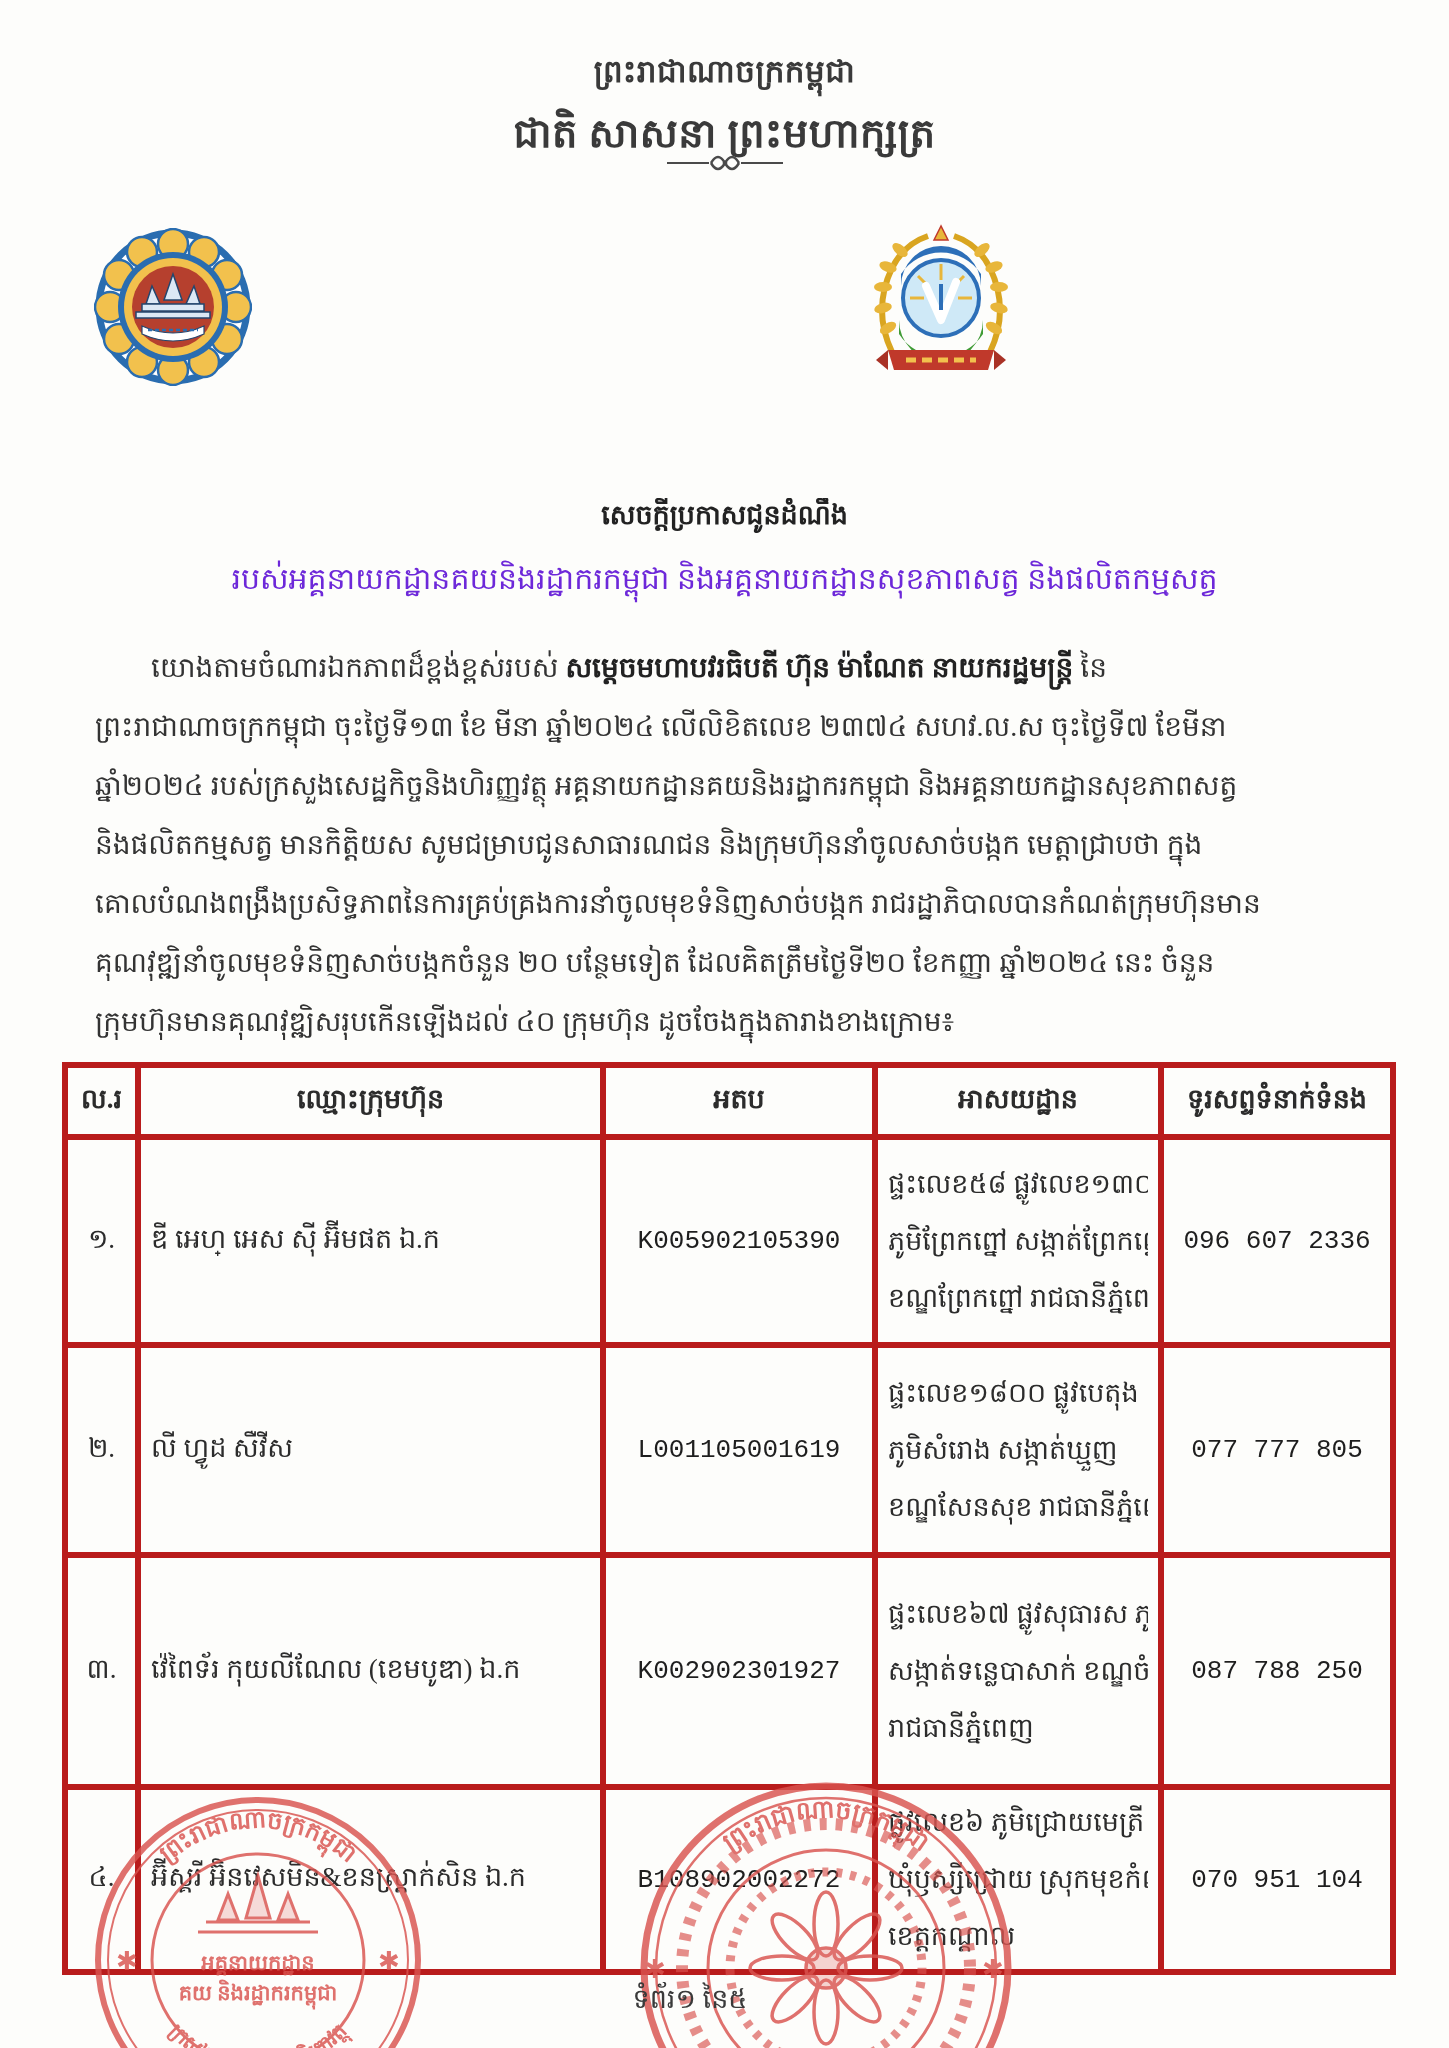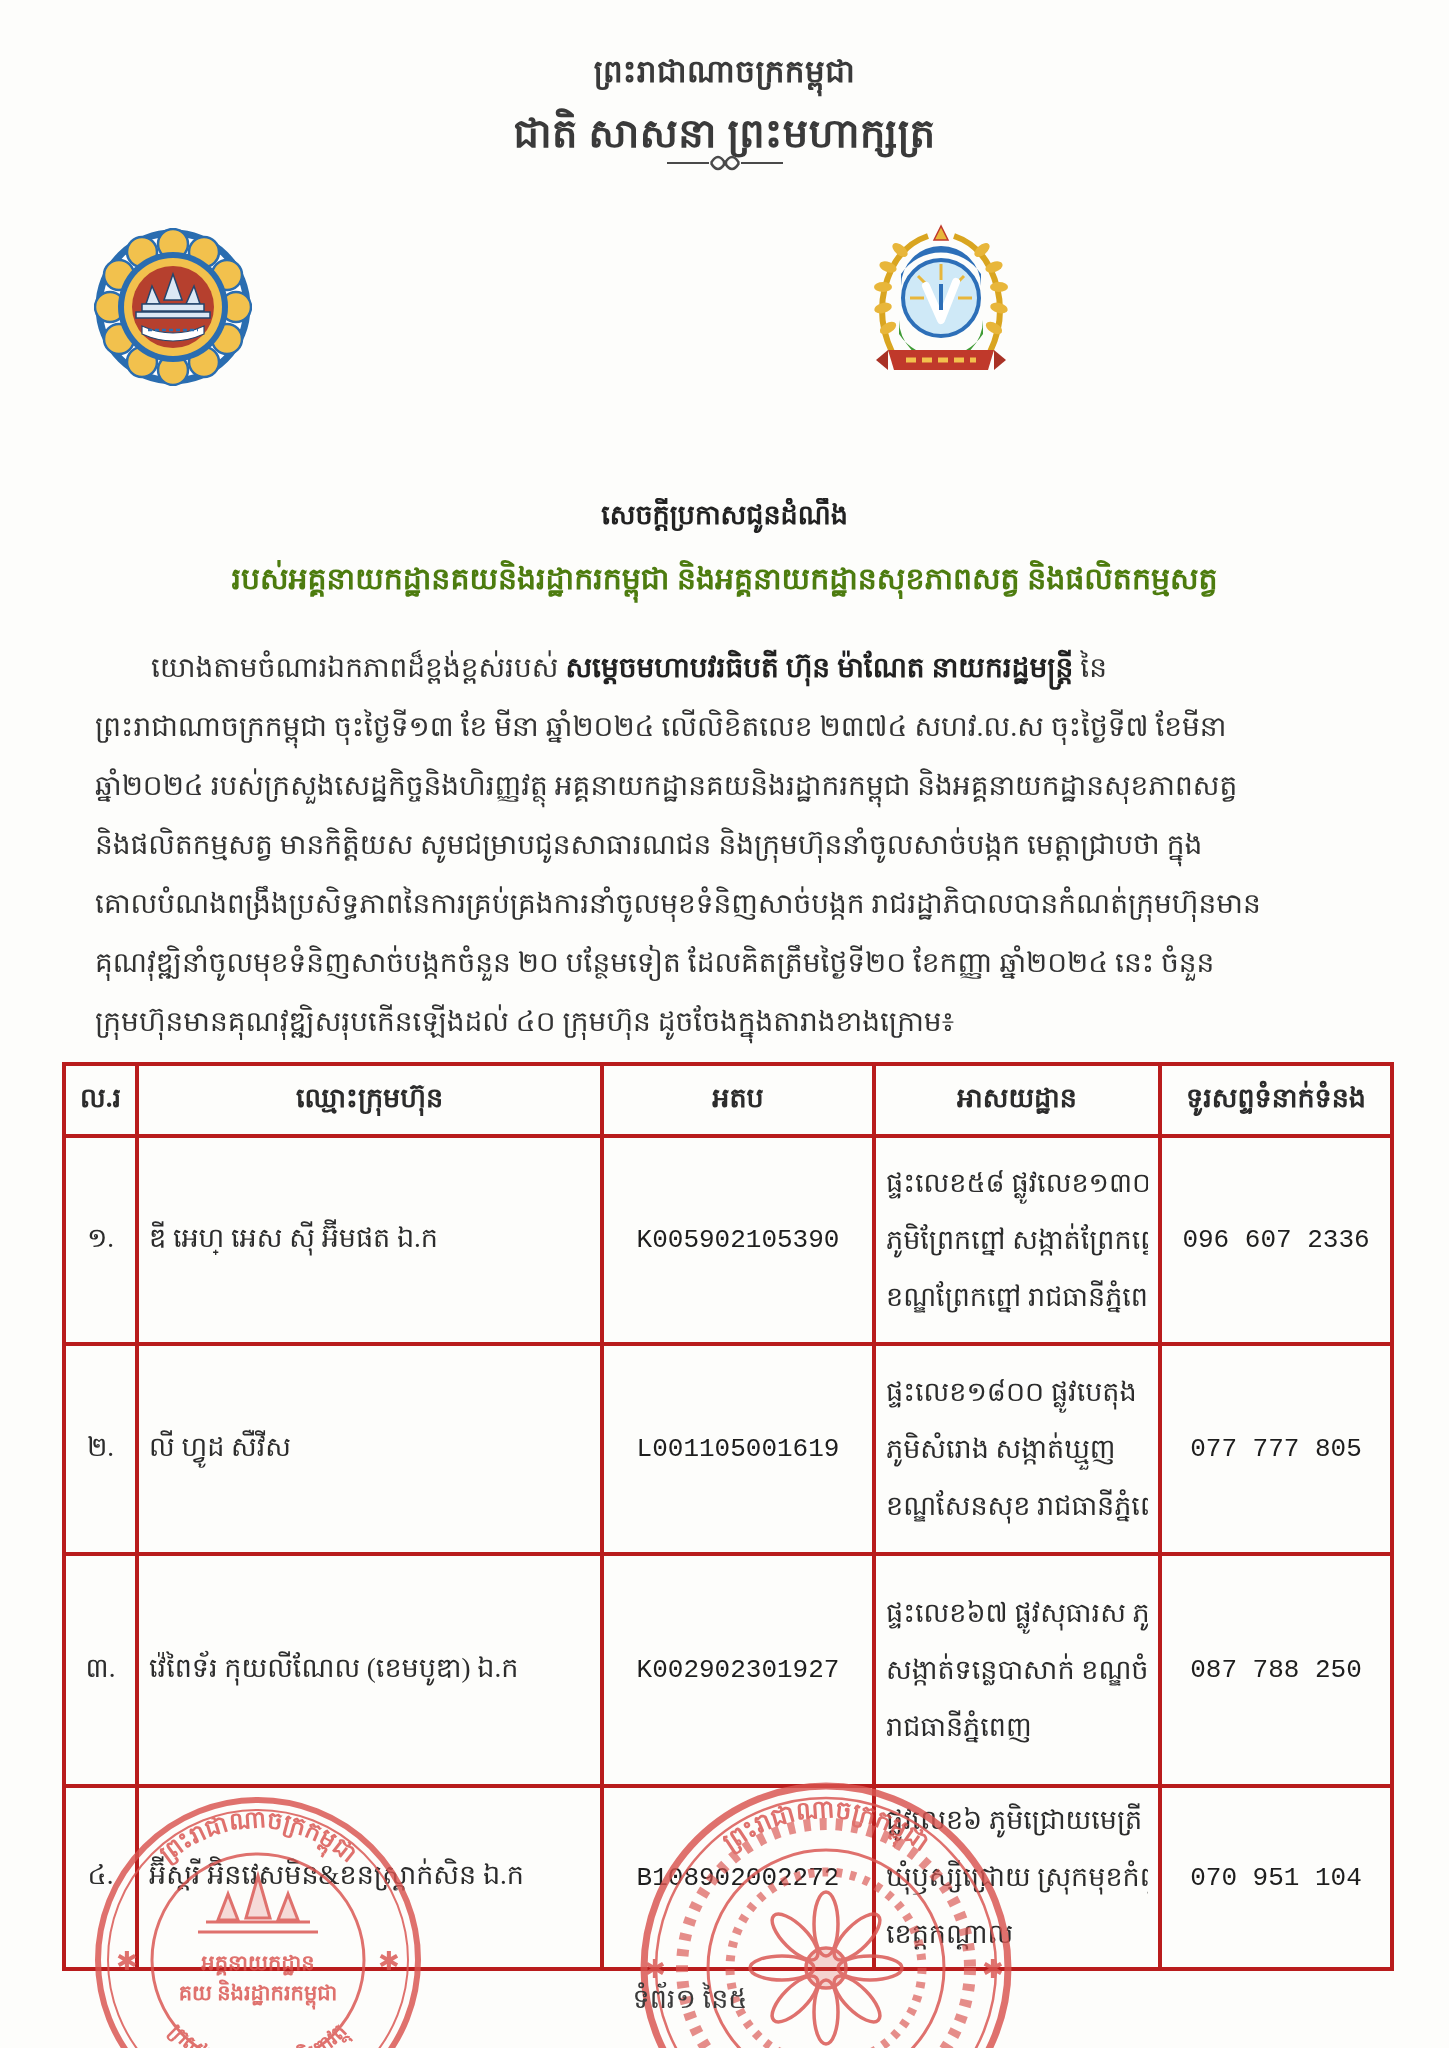--- a/index.html
+++ b/index.html
@@ -14,34 +14,34 @@
   .center-abs{position:absolute;left:0;right:0;text-align:center;}
   
   .motto1{top:52px;font-size:31px;font-weight:700;letter-spacing:.5px;color:#3a3a3a;overflow:hidden;white-space:nowrap;}
   .motto2{top:108px;font-size:40px;font-weight:700;letter-spacing:.5px;color:#3a3a3a;overflow:hidden;white-space:nowrap;}
   .hdr-divider{position:absolute;top:150px;left:0;right:0;text-align:center;}
   
   .logo-left{position:absolute;left:94px;top:228px;}
   .logo-right{position:absolute;left:866px;top:224px;}
   
   .doc-title{top:498px;font-size:27px;font-weight:700;color:#222;overflow:hidden;white-space:nowrap;}
-  .doc-subtitle{top:560px;font-size:30px;font-weight:700;color:#4d7c0f;overflow:hidden;white-space:nowrap;}
+  .doc-subtitle{top:560px;font-size:30px;font-weight:400;color:#6d28d9;overflow:hidden;white-space:nowrap;}
   
   .body-text{position:absolute;top:638px;left:95px;width:1272px;font-size:28px;color:#333;}
   .bline{height:59px;line-height:59px;white-space:nowrap;overflow:hidden;}
   .bline b{font-weight:700;color:#222;}
   .bline.indent{text-indent:56px;}
   
   table.doc-table{
     position:absolute;top:1062px;left:62px;width:1328px;
     border-collapse:collapse;table-layout:fixed;
     font-size:27px;color:#2c2c2c;
   }
   .doc-table th,.doc-table td{
-    border:4px solid #b91c1c;padding:4px 10px;overflow:hidden;vertical-align:middle;
+    border:6px solid #b91c1c;padding:4px 10px;overflow:hidden;vertical-align:middle;
   }
   .doc-table th{font-weight:700;text-align:center;white-space:nowrap;}
   .no-cell{text-align:center;}
   .name-cell{text-align:left;padding-left:22px;white-space:nowrap;margin-top:20px;}
   .id-cell,.phone-cell{
     font-family:Liberation Mono, monospace;
     font-size:26px;color:#1e1e1e;text-align:center;white-space:nowrap;
   }
   .addr-cell{padding-left:16px;}
   .addr-cell .al{line-height:57px;white-space:nowrap;overflow:hidden;}

